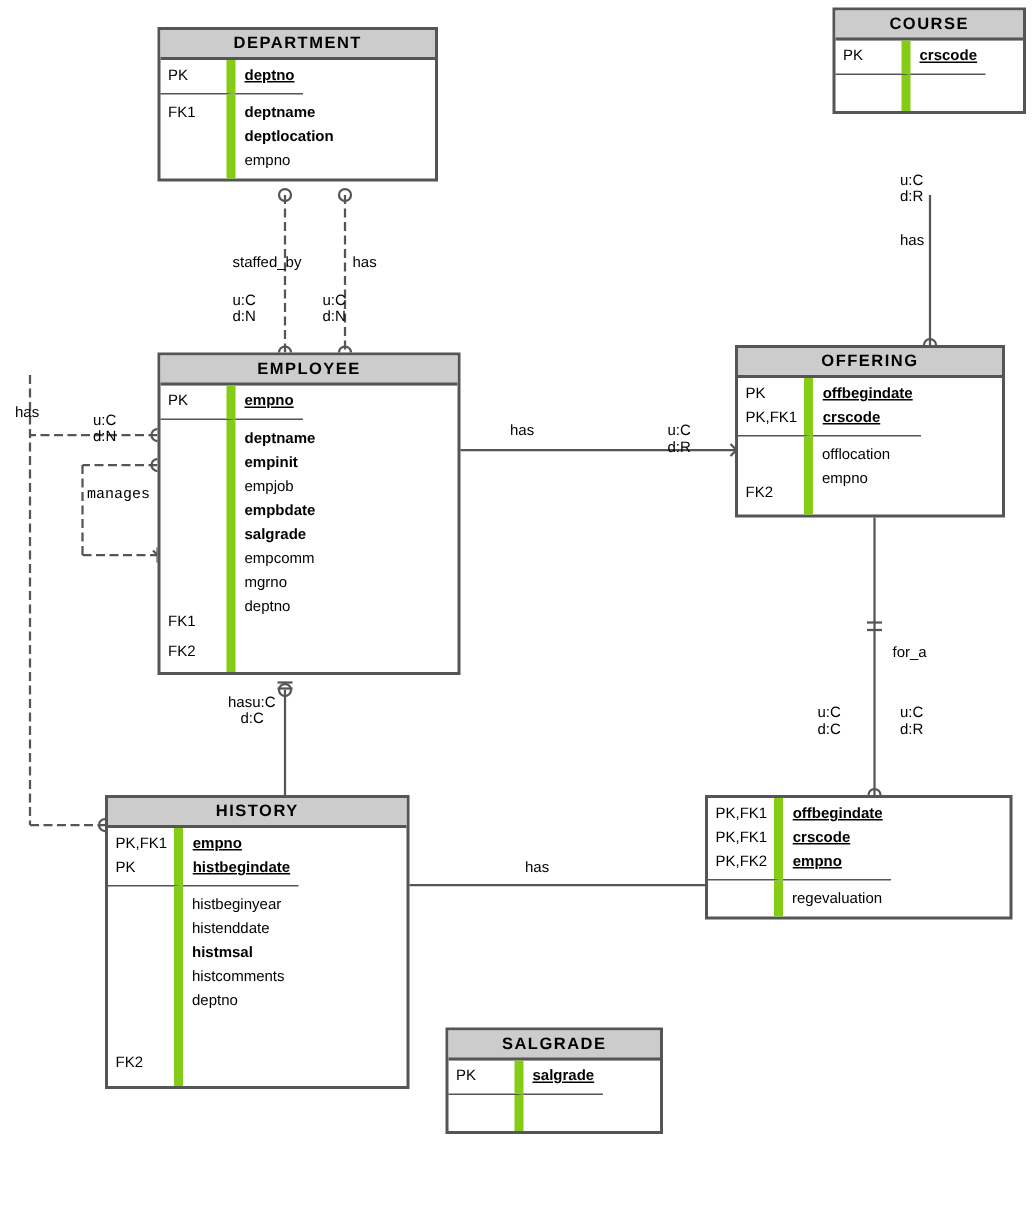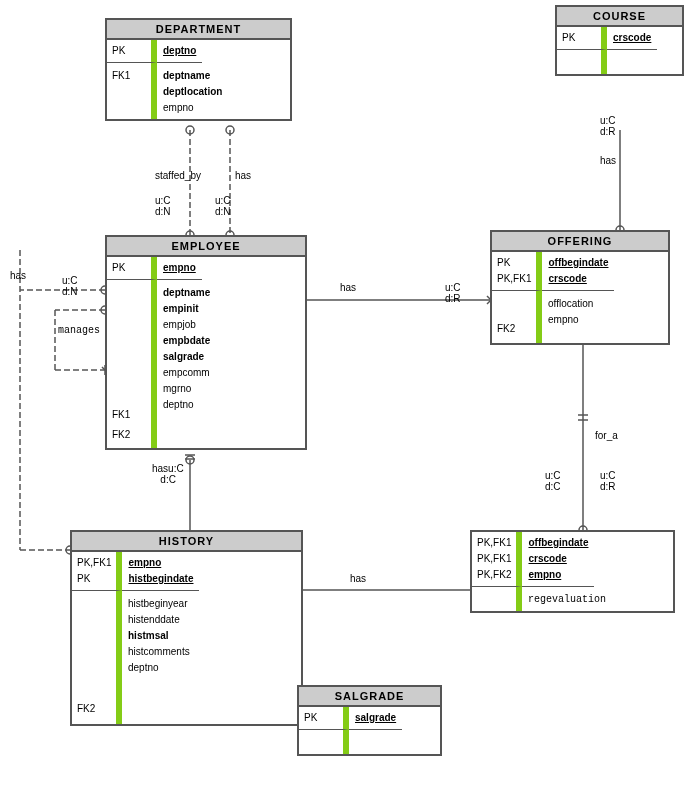--- a/index.html
+++ b/index.html
@@ -219,21 +219,21 @@
         <div style="visibility:hidden">.</div>
         <div>FK2</div>
       </div>
       <div class="entity-attrs" style="padding-top:5px;">
         <div>offlocation</div>
         <div>empno</div>
       </div>
     </div>
   </div>
 
-  <div class="entity" style="left:70px;top:530px;width:233px;">
+  <div class="entity" style="left:70px;top:530px;width:203px;">
     <div class="entity-header">HISTORY</div>
     <div class="entity-body">
       <div class="entity-keys pk-row" style="padding-top:3px;padding-bottom:3px;line-height:1.6;">
         <div>PK,FK1</div>
         <div>PK</div>
       </div>
       <div class="entity-attrs pk-row" style="padding-top:3px;padding-bottom:3px;line-height:1.6;">
         <div><span class="underline bold">empno</span></div>
         <div><span class="underline bold">histbegindate</span></div>
       </div>
@@ -264,21 +264,21 @@
         <div>PK,FK2</div>
       </div>
       <div class="entity-attrs pk-row" style="padding-top:3px;padding-bottom:3px;line-height:1.6;">
         <div><span class="underline bold">offbegindate</span></div>
         <div><span class="underline bold">crscode</span></div>
         <div><span class="underline bold">empno</span></div>
       </div>
     </div>
     <div class="entity-body">
       <div class="entity-keys" style="padding-top:5px;">&nbsp;</div>
-      <div class="entity-attrs" style="padding-top:5px;font-family:Liberation Mono, monospace;">
+      <div class="entity-attrs" style="padding-top:5px;">
         <div>regevaluation</div>
       </div>
     </div>
   </div>
 
   <div class="entity" style="left:265px;top:685px;width:145px;margin-left:32px;">
     <div class="entity-header">SALGRADE</div>
     <div class="entity-body">
       <div class="entity-keys pk-row" style="padding-top:3px;padding-bottom:3px;">PK</div>
       <div class="entity-attrs pk-row" style="padding-top:3px;padding-bottom:3px;"><span class="underline bold">salgrade</span></div>

